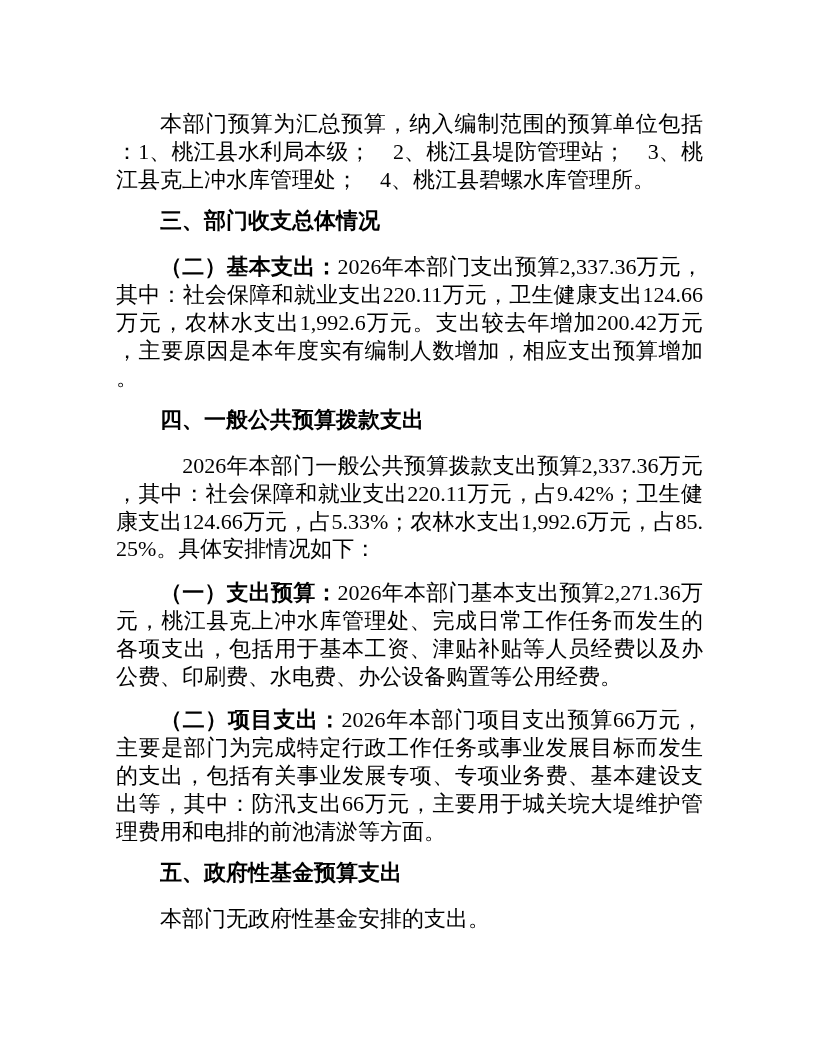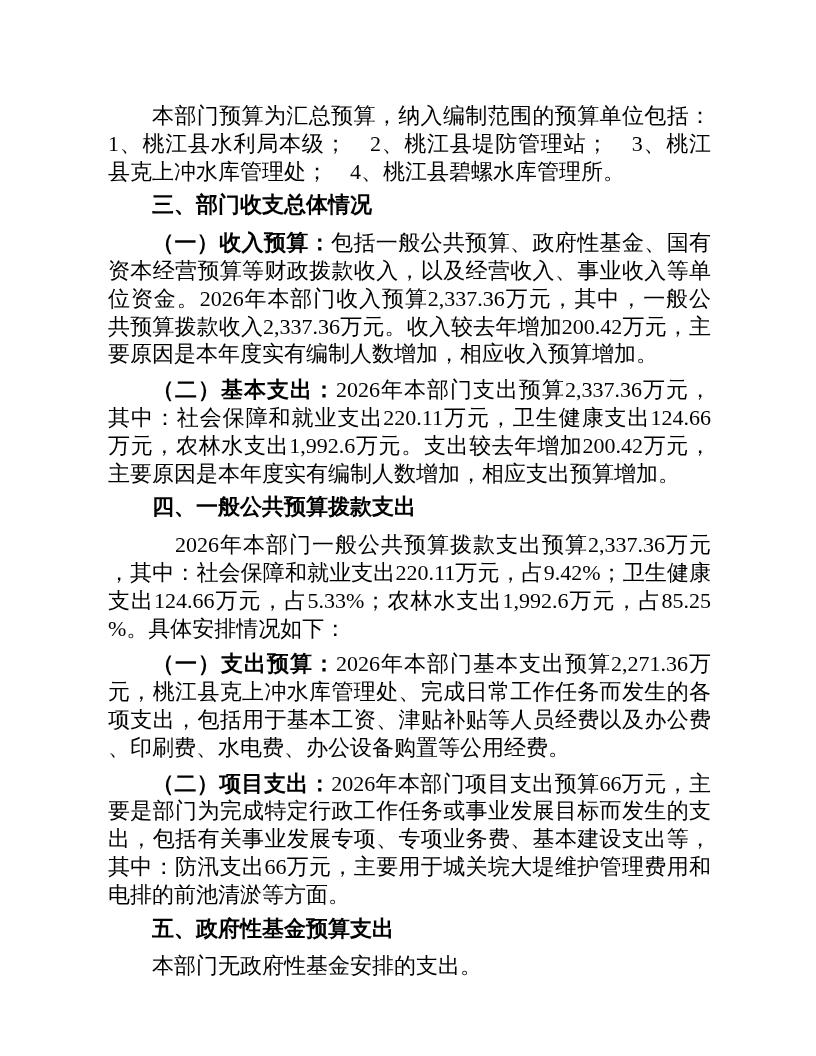--- a/index.html
+++ b/index.html
@@ -14,21 +14,21 @@
     box-sizing: border-box;
     background: #ffffff;
     color: #000000;
     font-family: "Liberation Serif", serif;
     font-size: 22px;
     line-height: 27.8px;
     padding: 94px 97px 0 100px;
     overflow: hidden;
   }
   .para {
-    margin: 8px;
+    margin: 16px;
     text-indent: 2em;
     text-align: justify;
     word-break: break-all;
     line-break: anywhere;
   }
   .heading {
     font-weight: 700;
     font-family: Liberation Mono, monospace;
   }
   .lead {
@@ -37,21 +37,20 @@
 </style>
 </head>
 <body>
 
 <div class="page">
 
   <p class="para body"><span>本部门预算为汇总预算，纳入编制范围的预算单位包括：1、桃江县水利局本级；　2、桃江县堤防管理站；　3、桃江县克上冲水库管理处；　4、桃江县碧螺水库管理所。</span></p>
 
   <p class="para heading"><span>三、部门收支总体情况</span></p>
 
-  <p class="para body"><span class="lead">（一）收入预算：</span><span>包括一般公共预算、政府性基金、国有资本经营预算等财政拨款收入，以及经营收入、事业收入等单位资金。2026年本部门收入预算2,337.36万元，其中，一般公共预算拨款收入2,337.36万元。收入较去年增加200.42万元，主要原因是本年度实有编制人数增加，相应收入预算增加。</span></p>
 
   <p class="para body"><span class="lead">（二）基本支出：</span><span>2026年本部门支出预算2,337.36万元，其中：社会保障和就业支出220.11万元，卫生健康支出124.66万元，农林水支出1,992.6万元。支出较去年增加200.42万元，主要原因是本年度实有编制人数增加，相应支出预算增加。</span></p>
 
   <p class="para heading"><span>四、一般公共预算拨款支出</span></p>
 
   <p class="para body"><span>　2026年本部门一般公共预算拨款支出预算2,337.36万元，其中：社会保障和就业支出220.11万元，占9.42%；卫生健康支出124.66万元，占5.33%；农林水支出1,992.6万元，占85.25%。具体安排情况如下：</span></p>
 
   <p class="para body"><span class="lead">（一）支出预算：</span><span>2026年本部门基本支出预算2,271.36万元，桃江县克上冲水库管理处、完成日常工作任务而发生的各项支出，包括用于基本工资、津贴补贴等人员经费以及办公费、印刷费、水电费、办公设备购置等公用经费。</span></p>
 
   <p class="para body"><span class="lead">（二）项目支出：</span><span>2026年本部门项目支出预算66万元，主要是部门为完成特定行政工作任务或事业发展目标而发生的支出，包括有关事业发展专项、专项业务费、基本建设支出等，其中：防汛支出66万元，主要用于城关垸大堤维护管理费用和电排的前池清淤等方面。</span></p>

